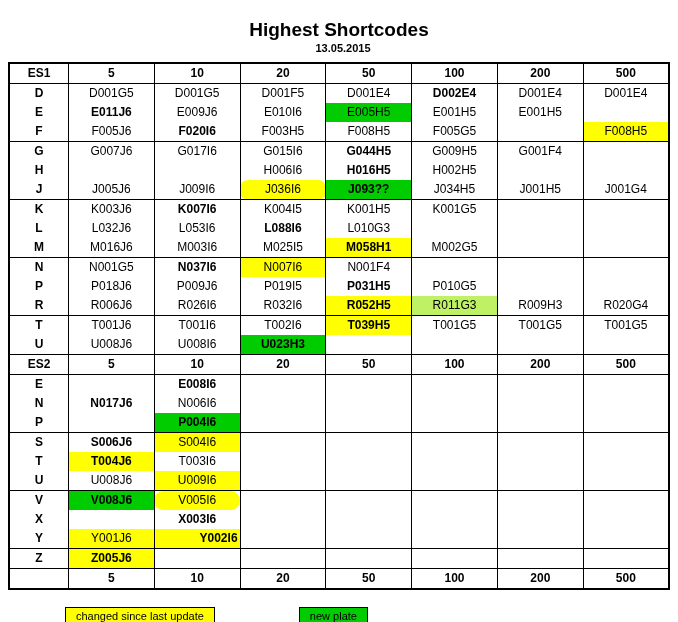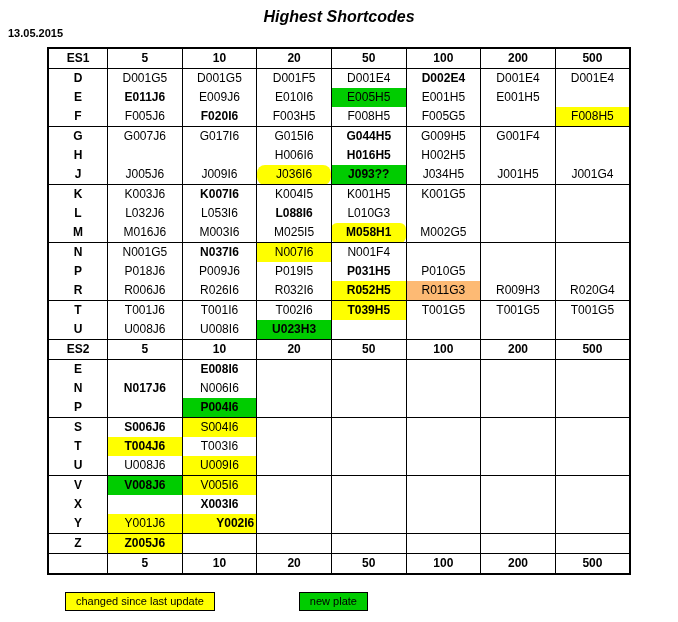--- a/index.html
+++ b/index.html
@@ -7,34 +7,34 @@
     width: 678px;
     height: 622px;
     background: #ffffff;
     color: #000000;
     font-family: "Liberation Sans", "DejaVu Sans", sans-serif;
     overflow: hidden;
   }
   .title {
     text-align: center;
     font-weight: bold;
-    font-size: 16px;
-    padding-top: 8px;
-    font-style: italic;
+    font-size: 19px;
+    padding-top: 19px;
   }
   .date {
+    text-align: center;
     font-weight: bold;
     font-size: 11px;
     margin-top: 1px;
     padding-left: 8px;
   }
   table.grid {
     border-collapse: collapse;
     margin: 8px auto 0 auto;
-    width: 584px;
+    width: 662px;
     table-layout: fixed;
     border: 2px solid #000;
   }
   .grid th, .grid td {
     border-left: 1px solid #000;
     border-right: 1px solid #000;
     height: 19px;
     padding: 0 2px;
     font-size: 12px;
     line-height: 19px;
@@ -165,21 +165,21 @@
           <td>L010G3</td>
           <td></td>
           <td></td>
           <td></td>
         </tr>
         <tr class="group-end">
           <th class="rowlabel">M</th>
           <td>M016J6</td>
           <td>M003I6</td>
           <td>M025I5</td>
-          <td style="font-weight: bold; background: rgb(255, 255, 0); border-radius: 6px;">M058H1</td>
+          <td style="font-weight: bold; background: rgb(255, 255, 0);">M058H1</td>
           <td>M002G5</td>
           <td></td>
           <td></td>
         </tr>
         <tr>
           <th class="rowlabel">N</th>
           <td>N001G5</td>
           <td style="font-weight: bold;">N037I6</td>
           <td style="background: rgb(255, 255, 0);">N007I6</td>
           <td>N001F4</td>
@@ -196,21 +196,21 @@
           <td>P010G5</td>
           <td></td>
           <td></td>
         </tr>
         <tr class="group-end">
           <th class="rowlabel">R</th>
           <td>R006J6</td>
           <td>R026I6</td>
           <td>R032I6</td>
           <td style="font-weight: bold; background: rgb(255, 255, 0);">R052H5</td>
-          <td style="background: #fdba74; margin-left: 40px;">R011G3</td>
+          <td style="background: #bef264; margin-left: 40px;">R011G3</td>
           <td>R009H3</td>
           <td>R020G4</td>
         </tr>
         <tr>
           <th class="rowlabel">T</th>
           <td>T001J6</td>
           <td>T001I6</td>
           <td>T002I6</td>
           <td style="font-weight: bold; background: rgb(255, 255, 0);">T039H5</td>
           <td>T001G5</td>
@@ -293,21 +293,21 @@
           <td style="font-weight: normal; background: rgb(255, 255, 0);">U009I6</td>
           <td></td>
           <td></td>
           <td></td>
           <td></td>
           <td></td>
         </tr>
         <tr>
           <th class="rowlabel">V</th>
           <td style="font-weight: bold; background: rgb(0, 204, 0);">V008J6</td>
-          <td style="background: rgb(255, 255, 0);">V005I6</td>
+          <td style="background: rgb(255, 255, 0); border-radius: 9px;">V005I6</td>
           <td></td>
           <td></td>
           <td></td>
           <td></td>
           <td></td>
         </tr>
         <tr>
           <th class="rowlabel">X</th>
           <td></td>
           <td style="font-weight: bold;">X003I6</td>

